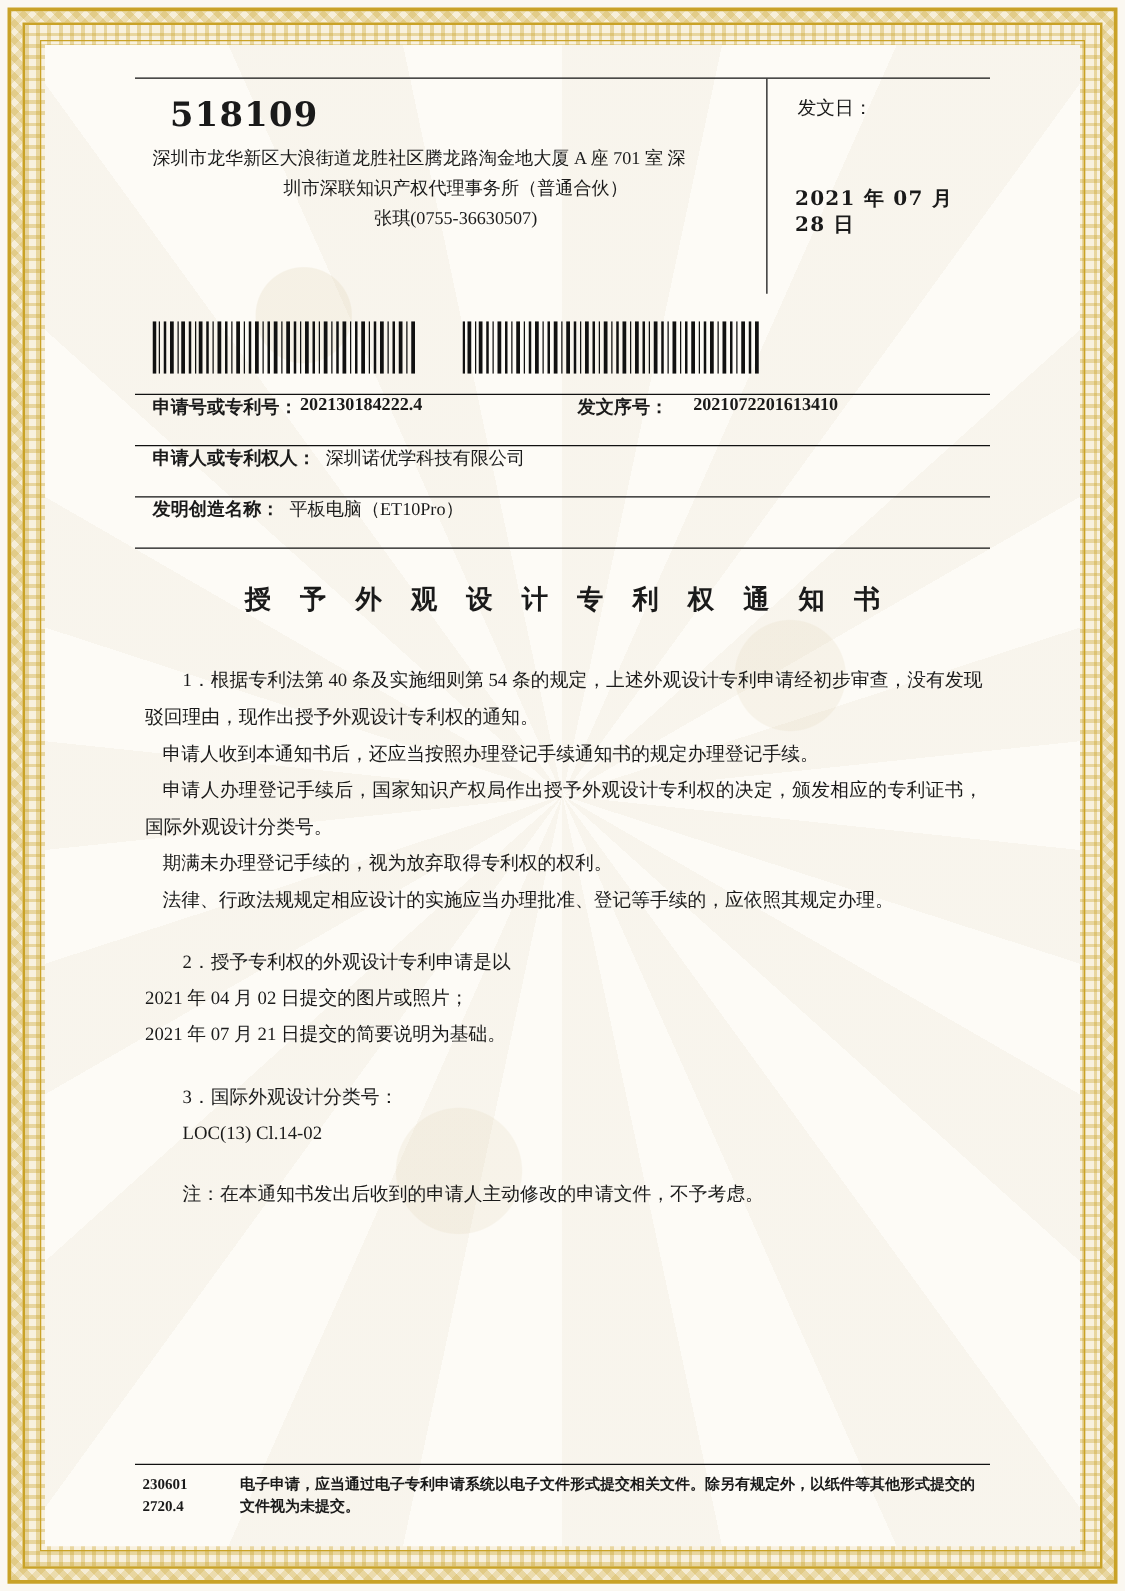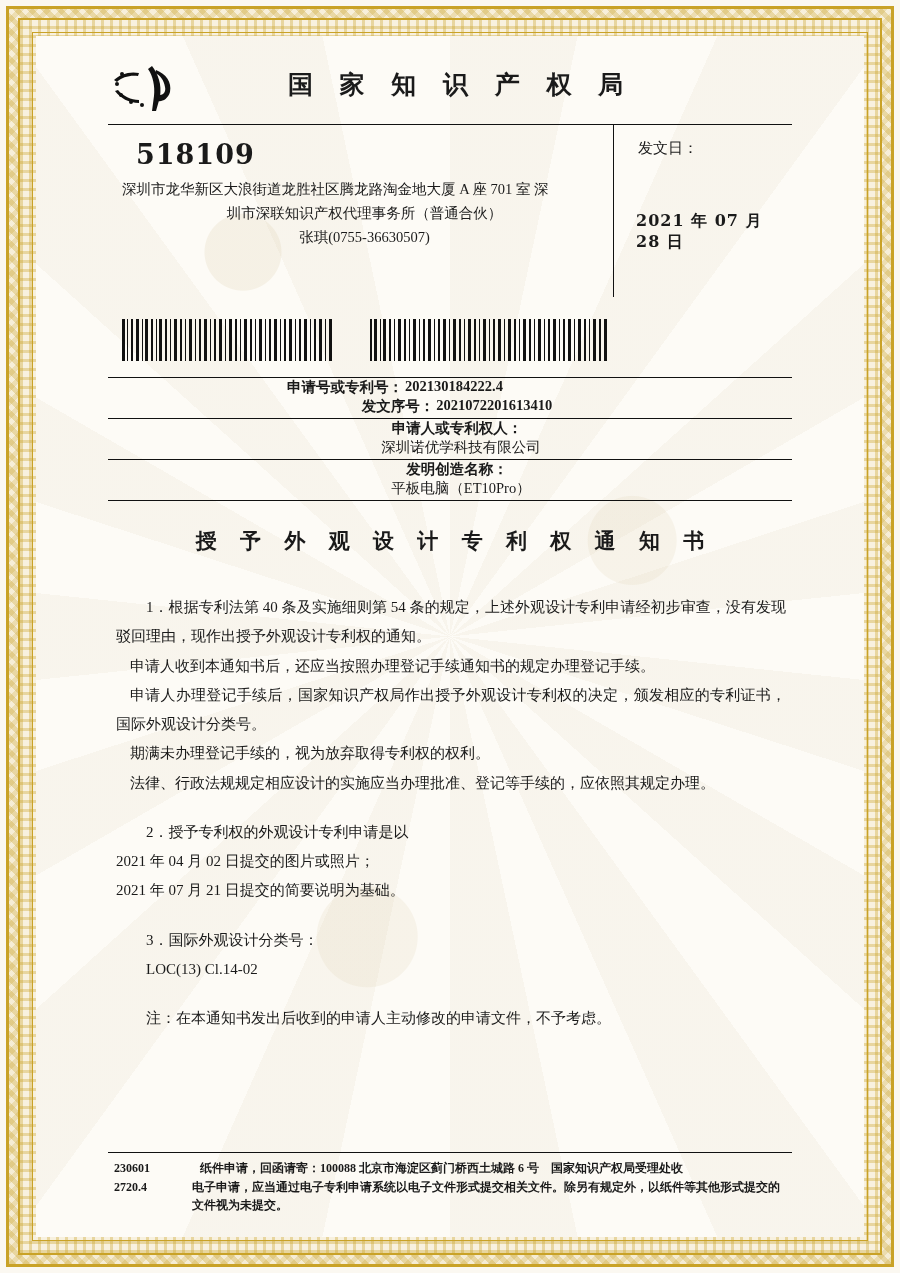--- a/index.html
+++ b/index.html
@@ -143,31 +143,29 @@
     align-items: flex-end;
     height: 46px;
   }
   .barcode {
     height: 42px;
   }
 
   
   .field-row {
     display: flex;
-    align-items: center;
     height: 40px;
     font-size: 14.5px;
     padding-left: 14px;
-    flex-direction: column;
   }
   .field-row .label { font-weight: bold; }
   .field-row .value { font-weight: bold; }
   .field-row .value-normal { font-weight: normal; }
   .f-left { width: 340px; display: flex; gap: 2px; }
-  .f-right { display: flex; gap: 2px; }
+  .f-right { display: flex; gap: 20px; }
 
   
   .doc-title {
     text-align: center;
     font-size: 21px;
     font-weight: bold;
     letter-spacing: 8px;
     padding: 26px 0 8px 8px;
     font-family: "DejaVu Serif", serif;
   }
@@ -203,38 +201,20 @@
 </head>
 <body>
 
 <div class="page">
   <div class="border-outer"></div>
   <div class="border-mid"></div>
   <div class="border-inner-line"></div>
   <div class="paper">
     <div class="content">
 
-      <div class="header">
-        <div class="emblem">
-          <svg viewBox="0 0 86 50" width="86" height="50" aria-hidden="true">
-            <g fill="#111">
-              <path d="M40 2 C46 10, 50 20, 48 33 L44 47 L40 47 L42 32 C43 22, 41 12, 36 5 Z"></path>
-              <path d="M44 6 C54 10, 60 18, 58 28 C56 35, 50 38, 46 37 L48 31 C52 31, 54 27, 53 23 C52 16, 48 11, 43 9 Z"></path>
-              <circle cx="10" cy="10" r="2"></circle>
-              <circle cx="5" cy="20" r="2"></circle>
-              <circle cx="9" cy="31" r="2"></circle>
-              <circle cx="19" cy="38" r="2"></circle>
-              <circle cx="30" cy="41" r="2"></circle>
-              <path d="M2 16 C8 10, 18 7, 27 9 L26 12 C18 11, 10 13, 5 18 Z"></path>
-              <path d="M3 27 C8 34, 17 39, 27 39 L27 36 C19 36, 11 32, 6 26 Z"></path>
-            </g>
-          </svg>
-        </div>
-        <div class="org-title">国 家 知 识 产 权 局</div>
-      </div>
       <div class="rule"></div>
 
       <div class="top-section">
         <div class="top-left">
           <div class="doc-number">518109</div>
           <div class="addr">
             <div class="l1">深圳市龙华新区大浪街道龙胜社区腾龙路淘金地大厦 A 座 701 室 深</div>
             <div class="l2">圳市深联知识产权代理事务所（普通合伙）</div>
             <div class="l3">张琪(0755-36630507)</div>
           </div>
@@ -397,21 +377,20 @@
       </div>
 
       <div class="footer">
         <div class="frule"></div>
         <div class="footer-body">
           <div class="footer-codes">
             <div>230601</div>
             <div>2720.4</div>
           </div>
           <div class="footer-text">
-            <div class="fl1">纸件申请，回函请寄：100088 北京市海淀区蓟门桥西土城路 6 号　国家知识产权局受理处收</div>
             <div>电子申请，应当通过电子专利申请系统以电子文件形式提交相关文件。除另有规定外，以纸件等其他形式提交的</div>
             <div>文件视为未提交。</div>
           </div>
         </div>
       </div>
 
     </div>
   </div>
 </div>
 

